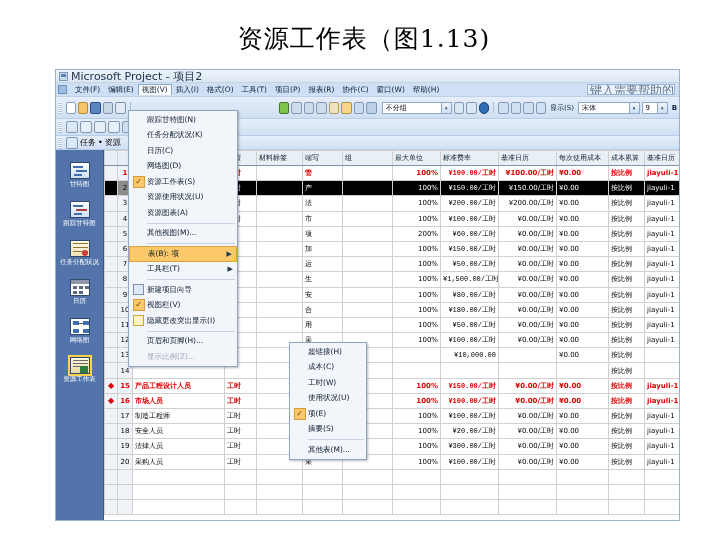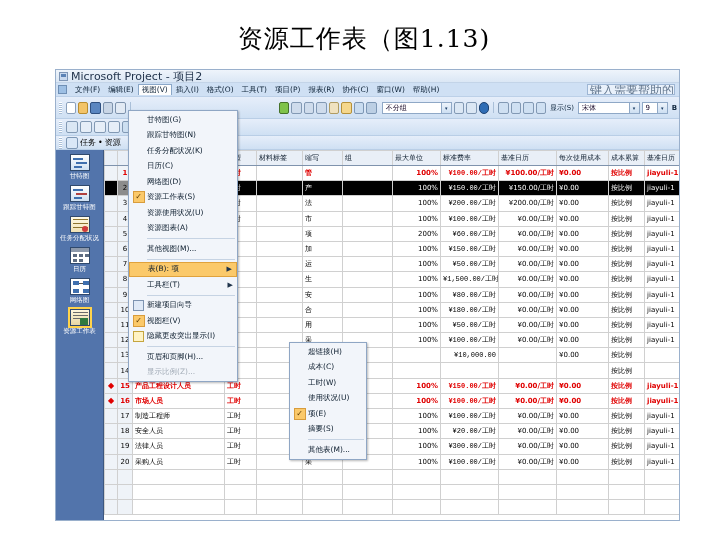--- a/index.html
+++ b/index.html
@@ -77,21 +77,21 @@
   .tlabel{font-size:7px;color:#11283f;padding:0 2px;white-space:nowrap;}
   
   #body-area{ display:flex; height:calc(100% - 62px); }
   
   #viewbar{
     width:48px; background:#5274ab; flex:0 0 48px;
     border-right:1px solid #3c5780; padding-top:4px;
     display:flex; flex-direction:column; align-items:center; gap:5px;
     overflow:hidden;
   }
-  .vb-item{width:46px;display:flex;flex-direction:column;align-items:center;}
+  .vb-item{width:46px;display:flex;flex-direction:column;align-items:center;margin-top:8px;}
   .vb-ico{
     width:20px;height:17px;border:1px solid #2d4straight;
     border:1px solid #2d4straight;
   }
   .vb-ico{
     width:20px;height:17px;background:#e7eef7;border:1px solid #30496d;
     position:relative; overflow:hidden;
   }
   .vb-ico i{position:absolute;display:block;}
   .vb-item.sel .vb-ico{outline:2px solid #ffd34a;}
@@ -668,24 +668,20 @@
             </tr>
           </tbody>
       </table>
     </div>
   </div>
 
   <div id="view-menu">
     <div id="view-menu-rows">
         <div class="row">
           <span class="gut"></span>
-          <span>甘特图(G)</span>
-        </div>
-        <div class="row">
-          <span class="gut"></span>
           <span>跟踪甘特图(N)</span>
         </div>
         <div class="row">
           <span class="gut"></span>
           <span>任务分配状况(K)</span>
         </div>
         <div class="row">
           <span class="gut"></span>
           <span>日历(C)</span>
         </div>

